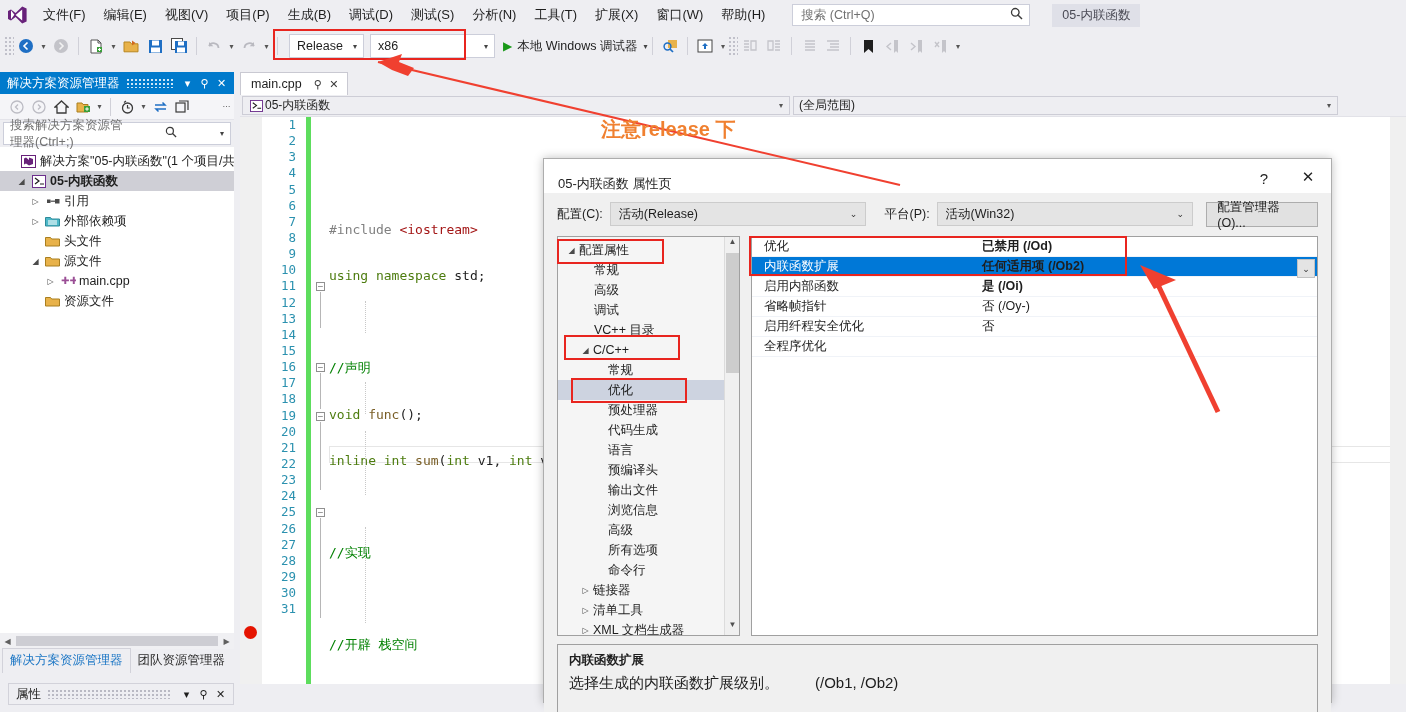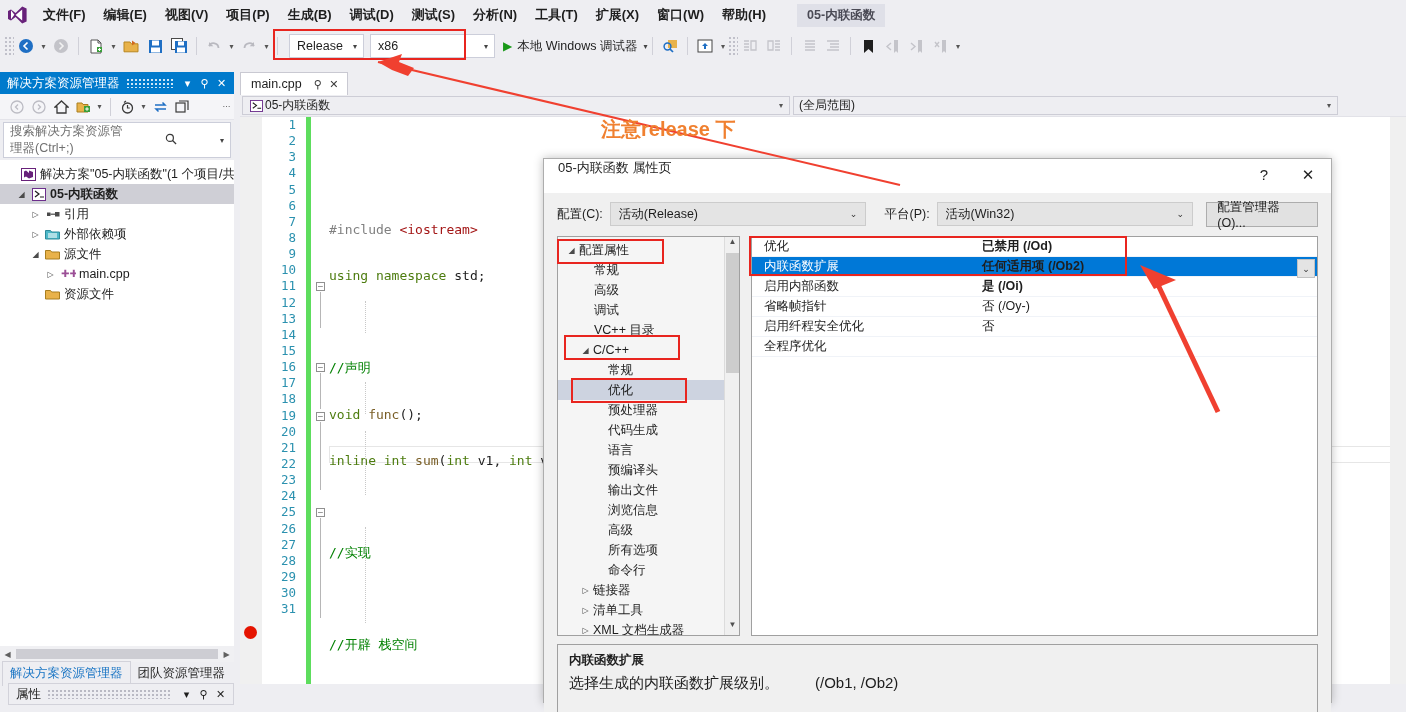--- a/index.html
+++ b/index.html
@@ -9,21 +9,21 @@
     font-family:"Liberation Sans", sans-serif;
     font-size:12.5px;
     color:#1e1e1e;
     background:#eeeef2;
     overflow:hidden;
     position:relative;
   }
   
   #menubar {
     position:absolute; left:0; top:0; width:1316px; height:30px;
-    background:#eeeef2; display:flex; align-items:center;font-weight:bold;
+    background:#eeeef2; display:flex; align-items:center;
   }
   #vs-logo { width:34px; height:30px; display:flex; align-items:center; justify-content:center; }
   #vs-logo svg { display:block; }
   .menu-item {
     padding:4px 9px; font-size:13px; color:#1e1e1e; white-space:nowrap; cursor:default;
   }
   #search-box {
     margin-left:18px; width:238px; height:22px; background:#fff;
     border:1px solid #ccceda; display:flex; align-items:center;
     padding:0 4px 0 8px; color:#717171; font-size:12.5px;
@@ -69,21 +69,21 @@
     height:22px; background:#007acc; color:#fff; display:flex; align-items:center;
     padding:0 4px 0 7px; font-size:12.5px;
   }
   #sol-title .t { white-space:nowrap; }
   #sol-title .dots { flex:1; height:10px; margin:0 6px;
     background-image:radial-gradient(#cfe6f7 40%, transparent 41%); background-size:4px 4px; }
   #sol-title .ic { width:17px; text-align:center; font-size:11px; cursor:default; }
   #sol-toolbar { height:26px; background:#f5f5f8; display:flex; align-items:center; padding-left:6px; border-bottom:1px solid #e4e4ea;}
   .se-btn { width:22px; height:22px; display:flex; align-items:center; justify-content:center; cursor:default;}
   #sol-search {
-    height:36px; margin:2px 3px; background:#fff; border:1px solid #ccceda;
+    height:23px; margin:2px 3px; background:#fff; border:1px solid #ccceda;
     display:flex; align-items:center; padding:0 3px 0 6px; color:#717171; font-size:12.5px;gap:40px;
   }
   #sol-search .ph{flex:1;}
   #sol-tree { background:#fff; height:486px; padding-top:4px; font-size:12.5px; overflow:hidden; }
   .tr { display:flex; align-items:center; height:20px; white-space:nowrap; cursor:default; }
   .tr.sel { background:#cfcfd6; }
   .tw { width:15px; text-align:center; font-size:8px; color:#4b4b4b; flex:none; }
   .ti { width:19px; display:flex; align-items:center; justify-content:center; flex:none; }
   .tl { padding-left:2px; }
   .tl.b { font-weight:bold; }
@@ -148,21 +148,21 @@
   #ann-text1 {
     position:absolute; left:601px; top:116px; font-size:20px; color:#f08030;
     font-weight:bold; white-space:nowrap;
   }
 
   
   #dialog {
     position:absolute; left:543px; top:158px; width:789px; height:545px;
     background:#f0f0f0; border:1px solid #adadad; box-shadow:0 0 9px rgba(0,0,0,.25);
   }
-  #dlg-titlebar { height:34px; display:flex; align-items:flex-start; background:#fff; }
+  #dlg-titlebar { height:34px; display:flex; align-items:flex-end; background:#fff; }
   #dlg-title { padding-left:14px; font-size:13px; color:#1e1e1e; flex:1; white-space:nowrap; }
   #dlg-help { width:42px; height:30px; display:flex; align-items:center; justify-content:center;
      font-size:15px; color:#1e1e1e; cursor:default; }
   #dlg-close { width:46px; height:32px; display:flex; align-items:center; justify-content:center;
      font-size:15px; color:#1e1e1e; cursor:default; }
   #dlg-body { padding:8px 13px 0 13px; background:#f0f0f0; }
   #dlg-row1 { display:flex; align-items:center; height:26px; margin-bottom:9px; }
   #dlg-row1 .lb { font-size:12.5px; margin-right:7px; white-space:nowrap; }
   .dlg-combo { height:24px; background:#e4e4e4; border:1px solid #ccc;
     display:flex; align-items:center; padding:0 2px 0 8px; font-size:12.5px; }
@@ -214,20 +214,29 @@
   <div class="menu-item">视图(V)</div>
   <div class="menu-item">项目(P)</div>
   <div class="menu-item">生成(B)</div>
   <div class="menu-item">调试(D)</div>
   <div class="menu-item">测试(S)</div>
   <div class="menu-item">分析(N)</div>
   <div class="menu-item">工具(T)</div>
   <div class="menu-item">扩展(X)</div>
   <div class="menu-item">窗口(W)</div>
   <div class="menu-item">帮助(H)</div>
+  <div id="search-box">
+    <span class="ph">搜索 (Ctrl+Q)</span>
+    <span id="search-icon-wrap">
+      <svg width="13" height="13" viewBox="0 0 13 13">
+          <circle cx="5.3" cy="5.3" r="3.8" fill="none" stroke="#3a3a3a" stroke-width="1.3"></circle>
+          <line x1="8.2" y1="8.2" x2="12" y2="12" stroke="#3a3a3a" stroke-width="1.4"></line>
+        </svg>
+    </span>
+  </div>
   <div id="proj-badge">05-内联函数</div>
 </div>
 
 <div id="toolbar">
   <div class="tb-grip"></div>
   <div class="tb-btn">
     <svg width="16" height="16" viewBox="0 0 16 16">
         <circle cx="8" cy="8" r="7" fill="#1f6fc4"></circle>
         <path d="M9.5 4.5 6 8l3.5 3.5" fill="none" stroke="#fff" stroke-width="1.6"></path>
       </svg>
@@ -478,20 +487,28 @@
       <span class="tw">▷</span>
       <span class="ti">
           <svg width="15" height="12" viewBox="0 0 15 12">
             <path d="M0.5 2.5h5l1.2 1.5h7.8v7H0.5z" fill="#4db8c8" stroke="#2d8a9a"></path>
             <rect x="3" y="5" width="9" height="5" fill="#fff" opacity=".55"></rect>
           </svg>
         </span>
       <span class="tl">外部依赖项</span>
     </div>
 
+    <div class="tr" style="padding-left:43px;">
+      <span class="ti">
+          <svg width="15" height="12" viewBox="0 0 15 12">
+            <path d="M0.5 2.5h5l1.2 1.5h7.8v7H0.5z" fill="#e8b24a" stroke="#a97f1f"></path>
+          </svg>
+        </span>
+      <span class="tl">头文件</span>
+    </div>
 
     <div class="tr" style="padding-left:28px;">
       <span class="tw">◢</span>
       <span class="ti">
           <svg width="15" height="12" viewBox="0 0 15 12">
             <path d="M0.5 2.5h5l1.2 1.5h7.8v7H0.5z" fill="#e8b24a" stroke="#a97f1f"></path>
           </svg>
         </span>
       <span class="tl">源文件</span>
     </div>

